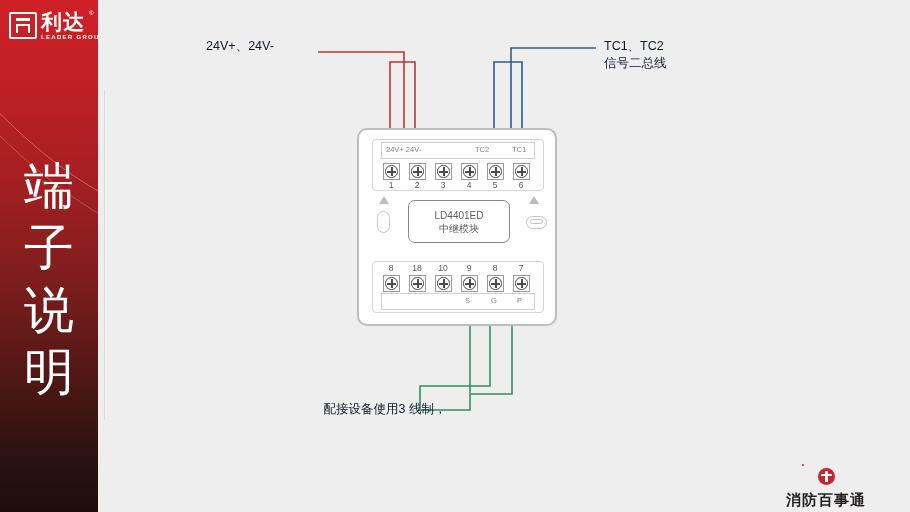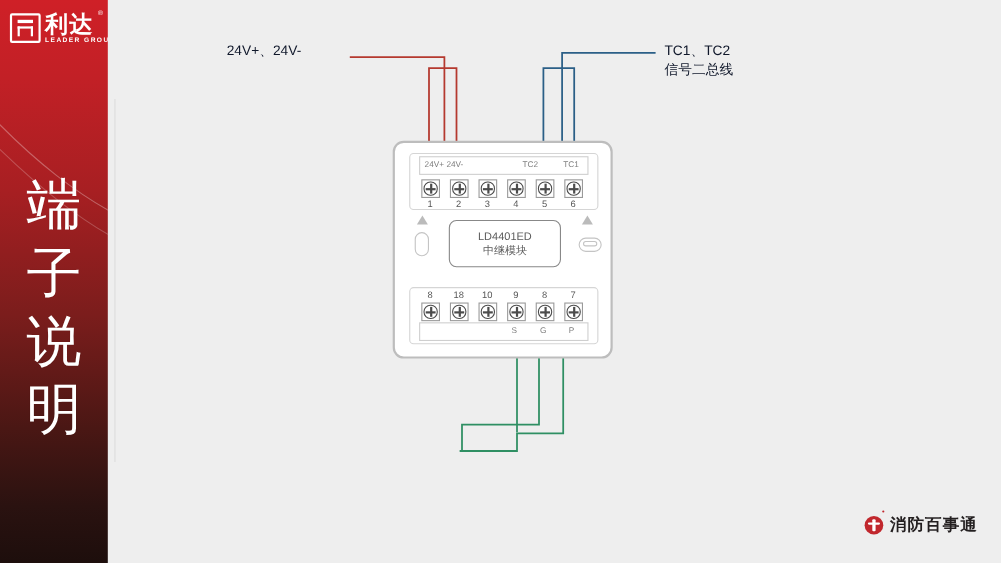--- a/index.html
+++ b/index.html
@@ -119,21 +119,21 @@
   .hole-r{
     position:absolute;left:167px;top:86px;width:21px;height:13px;
     border:1.6px solid #c4c4c4;border-radius:7px;box-sizing:border-box;
   }
   .hole-r:before{
     content:"";position:absolute;left:2.5px;top:2px;width:13px;height:5px;
     border:1.4px solid #c4c4c4;border-radius:4px;box-sizing:border-box;
   }
 
   
-  .brand{position:absolute;left:786px;top:468px;display:flex;align-items:center;gap:6px;}
+  .brand{position:absolute;left:786px;top:468px;display:flex;align-items:center;gap:6px;flex-direction:column;}
   .brand-mark{
     width:17px;height:17px;border-radius:50%;background:#c1272d;position:relative;
   }
   .brand-mark:before{
     content:"";position:absolute;left:7px;top:3px;width:3px;height:11px;background:#fff;border-radius:1px;
   }
   .brand-mark:after{
     content:"";position:absolute;left:3px;top:5.5px;width:11px;height:2.6px;background:#fff;border-radius:1px;
   }
   .brand-dot{position:absolute;left:802px;top:464px;width:2px;height:2px;background:#c1272d;border-radius:50%;}
@@ -182,20 +182,21 @@
   <div class="anno center" style="left:160px;top:38px;width:160px;">
     <div>24V+、24V-</div>
   </div>
 
   <div class="anno left" style="left:604px;top:38px;">
     <div>TC1、TC2</div>
     <div>信号二总线</div>
   </div>
 
   <div class="anno center" style="left:215px;top:401px;width:340px;">
+    <div>配接设备使用3 线制，</div>
   </div>
 
   <div class="device">
 
     <div class="corner" style="left:16px;top:12px;"></div>
     <div class="corner" style="left:167px;top:12px;"></div>
     <div class="corner" style="left:16px;top:166px;"></div>
     <div class="corner" style="left:167px;top:166px;"></div>
 
     <div class="blk blk-top"></div>

